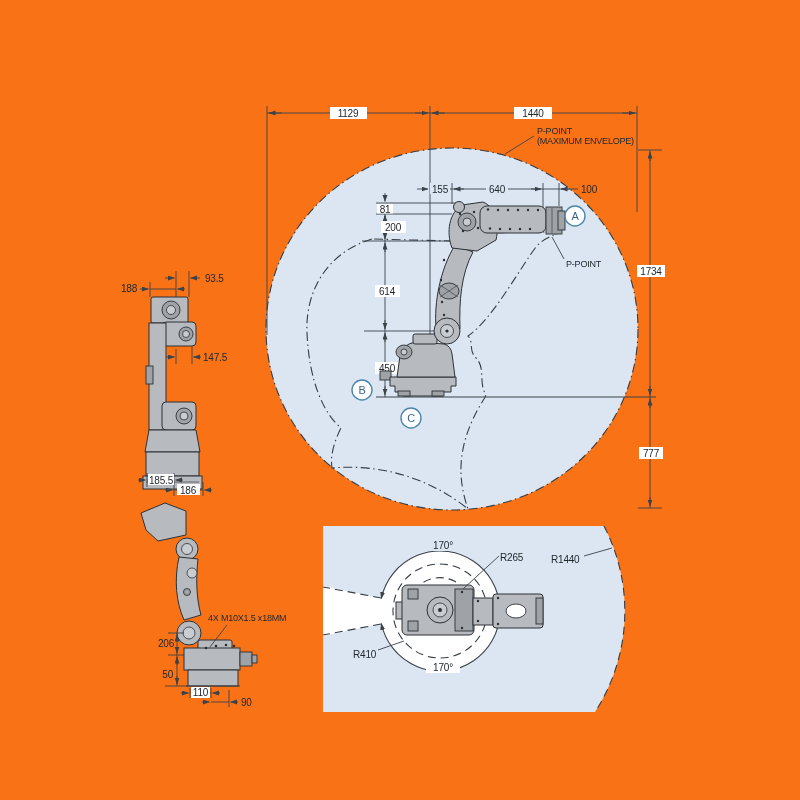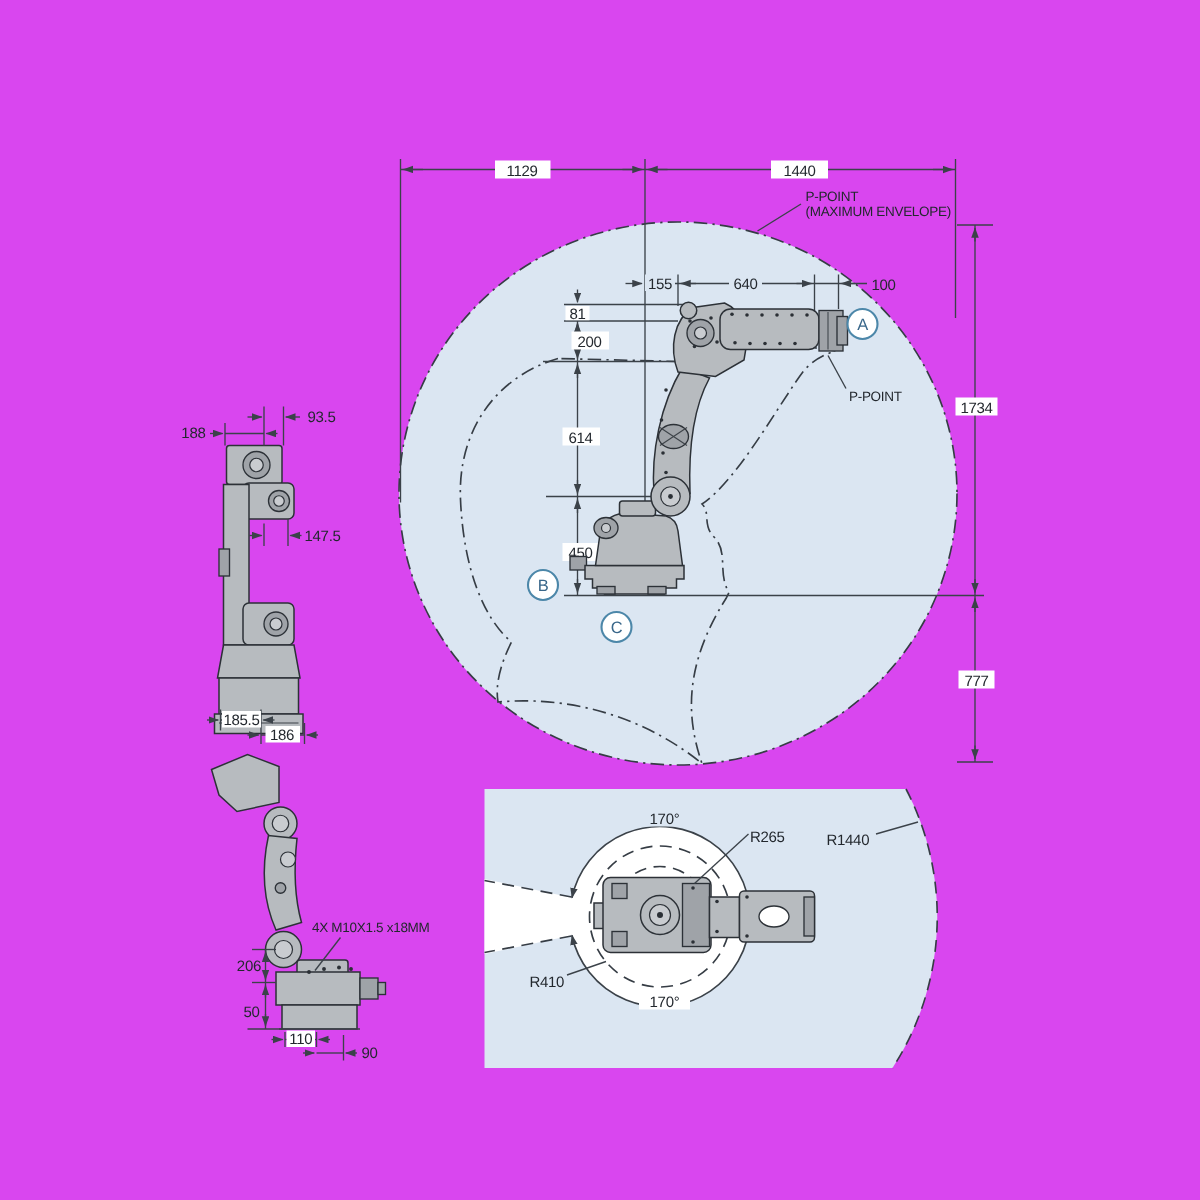--- a/index.html
+++ b/index.html
@@ -1,16 +1,16 @@
 <!DOCTYPE html>
 <html><head>
 <meta charset="utf-8">
 <style>
   html,body{margin:0;padding:0;background:#ffffff;}
-  #stage{position:relative;width:800px;height:800px;background:#d946ef;overflow:hidden;}
+  #stage{position:relative;width:800px;height:800px;background:#f97316;overflow:hidden;}
   svg{position:absolute;left:0;top:0;}
   text{font-family:"Liberation Sans","DejaVu Sans",sans-serif;fill:#23282e;letter-spacing:-0.2px;}
   .t10{font-size:10px;}
   .t9{font-size:9px;}
   .t11{font-size:11px;fill:#39678a;}
   .dim{stroke:#3b4249;stroke-width:0.9;fill:none;}
   .thick{stroke:#3b4249;stroke-width:1.1;fill:none;}
   .dashdot{stroke:#363d45;stroke-width:1.1;fill:none;stroke-dasharray:9 3.5 1.5 3.5;}
   .dashed{stroke:#363d45;stroke-width:1.1;fill:none;stroke-dasharray:8 5;}
   .rb{fill:#b7bbbf;stroke:#2c3137;stroke-width:1;}

